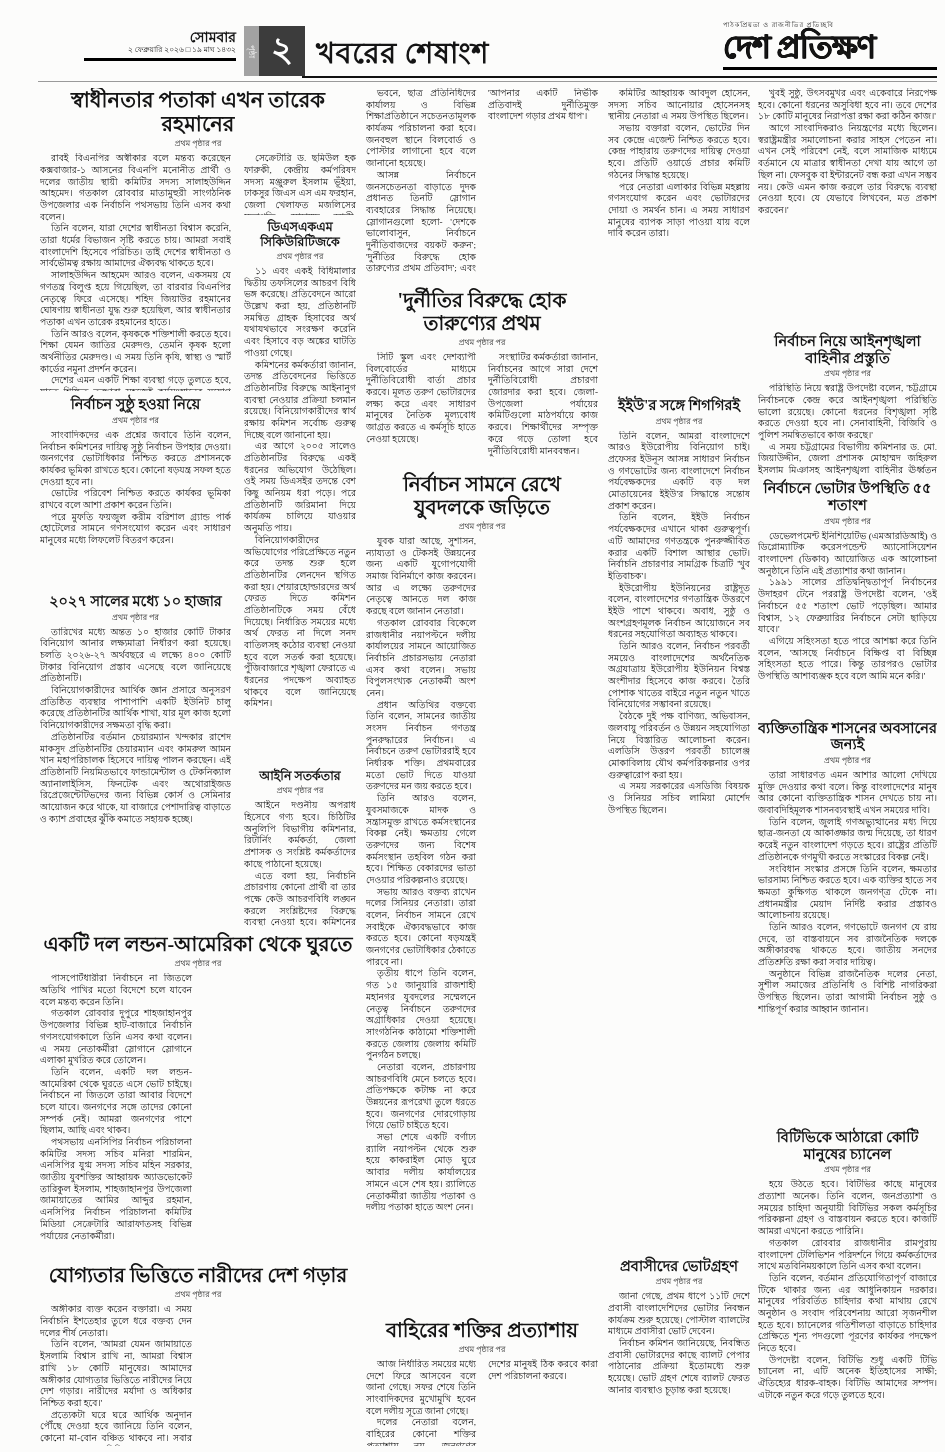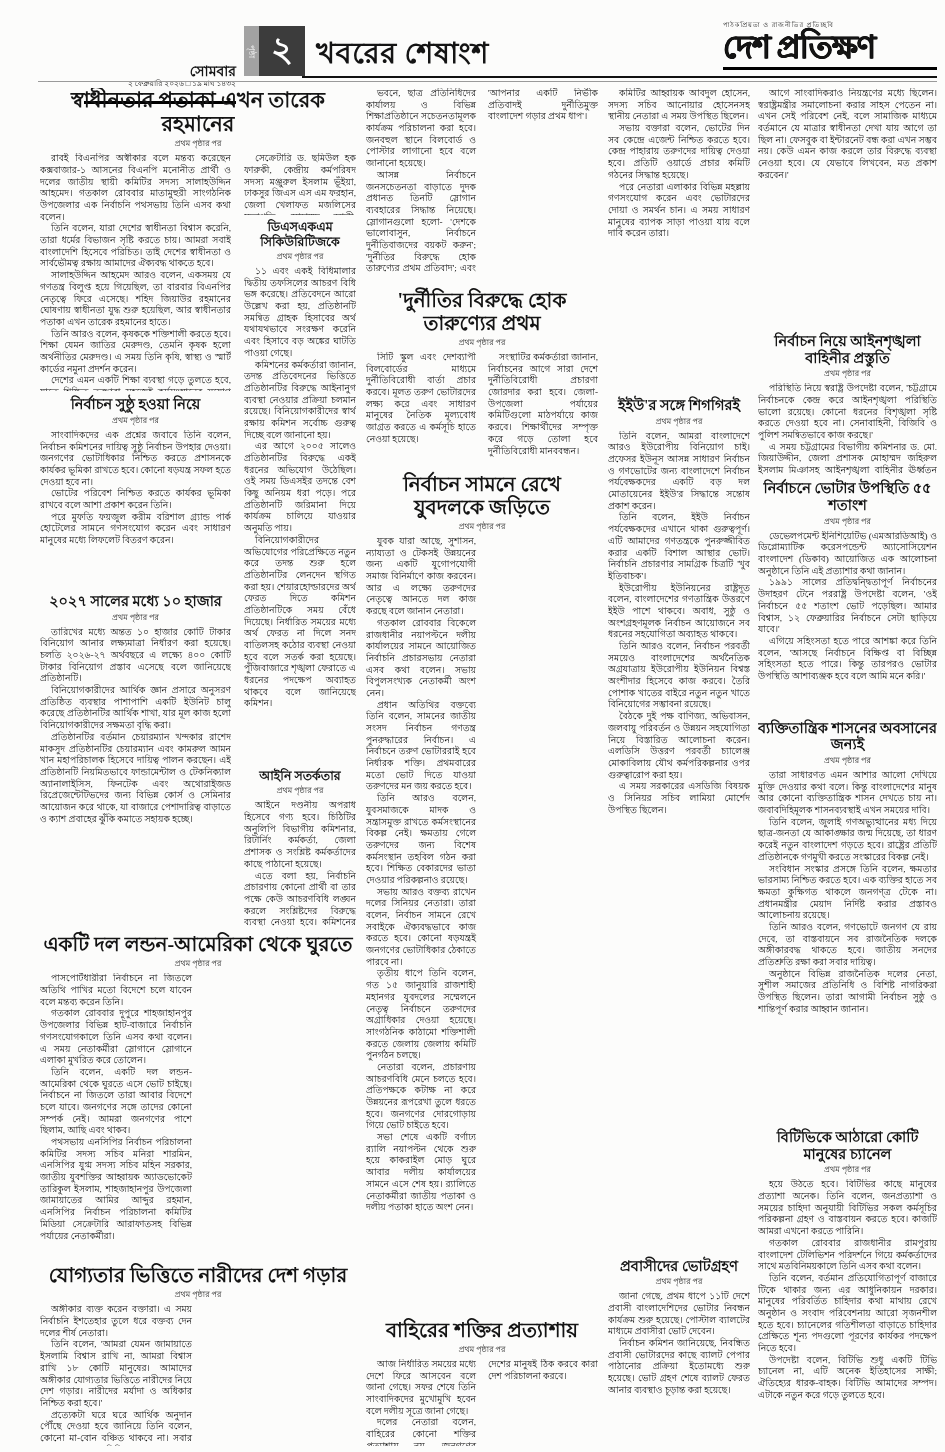--- a/index.html
+++ b/index.html
@@ -1,20 +1,20 @@
 <!DOCTYPE html>
 <html lang="bn"><head>
 <meta charset="utf-8">
 <style>
   html,body{margin:0;padding:0;background:#e8e8e8;}
   .page{position:relative;width:945px;height:1452px;margin:0 auto;background:#fcfcfb;color:#141414;
         font-family:"Liberation Serif","DejaVu Serif",serif;overflow:hidden;}
   
   .date-block{position:absolute;left:84px;top:30px;width:152px;text-align:right;
-              border-bottom:3px solid #000;padding-bottom:12px;margin-top:34px;}
+              border-bottom:3px solid #000;padding-bottom:3px;}
   .weekday{font-size:14px;font-weight:bold;line-height:1.1;}
   .dateline{font-size:7.5px;line-height:1.3;}
   .page-box{position:absolute;left:244px;top:26px;height:50px;display:flex;}
   .page-box-label{width:15px;background:#a2a2a2;color:#fff;writing-mode:vertical-rl;
                   font-size:8px;display:flex;align-items:center;justify-content:center;}
   .page-box-num{width:46px;background:#3c3c3c;color:#fff;font-size:34px;font-weight:bold;
                 display:flex;align-items:center;justify-content:center;}
   .section-title{position:absolute;left:316px;top:30px;font-size:29px;font-weight:bold;letter-spacing:0.5px;text-align:right;}
   .masthead{position:absolute;right:8px;top:20px;width:214px;text-align:left;
             border-bottom:3px solid #000;padding-bottom:2px;}
@@ -200,20 +200,21 @@
       <div class="continued">প্রথম পৃষ্ঠার পর</div>
       <div class="body c5-a1">
           <p>জানা গেছে, প্রথম ধাপে ১১টি দেশে প্রবাসী বাংলাদেশিদের ভোটার নিবন্ধন কার্যক্রম শুরু হয়েছে। পোস্টাল ব্যালটের মাধ্যমে প্রবাসীরা ভোট দেবেন।</p>
           <p>নির্বাচন কমিশন জানিয়েছে, নিবন্ধিত প্রবাসী ভোটারদের কাছে ব্যালট পেপার পাঠানোর প্রক্রিয়া ইতোমধ্যে শুরু হয়েছে। ভোট গ্রহণ শেষে ব্যালট ফেরত আনার ব্যবস্থাও চূড়ান্ত করা হয়েছে।</p>
         </div>
     </article>
   </section>
 
   <section class="region region-right">
     <div class="body r-intro">
+        <p>খুবই সুষ্ঠু, উৎসবমুখর এবং একেবারে নিরপেক্ষ হবে। কোনো ধরনের অসুবিধা হবে না। তবে দেশের ১৮ কোটি মানুষের নিরাপত্তা রক্ষা করা কঠিন কাজ।'</p>
         <p>আগে সাংবাদিকরাও নিয়ন্ত্রণের মধ্যে ছিলেন। স্বরাষ্ট্রমন্ত্রীর সমালোচনা করার সাহস পেতেন না। এখন সেই পরিবেশ নেই, বলে সামাজিক মাধ্যমে বর্তমানে যে মাত্রার স্বাধীনতা দেখা যায় আগে তা ছিল না। ফেসবুক বা ইন্টারনেট বন্ধ করা এখন সম্ভব নয়। কেউ এমন কাজ করলে তার বিরুদ্ধে ব্যবস্থা নেওয়া হবে। যে যেভাবে লিখবেন, মত প্রকাশ করবেন।'</p>
       </div>
     <article>
       <h2 class="headline h-md">নির্বাচন নিয়ে আইনশৃঙ্খলা বাহিনীর প্রস্তুতি</h2>
       <div class="continued">প্রথম পৃষ্ঠার পর</div>
       <div class="body r-a0">
           <p>পরিস্থিতি নিয়ে স্বরাষ্ট্র উপদেষ্টা বলেন, 'চট্টগ্রামে নির্বাচনকে কেন্দ্র করে আইনশৃঙ্খলা পরিস্থিতি ভালো রয়েছে। কোনো ধরনের বিশৃঙ্খলা সৃষ্টি করতে দেওয়া হবে না। সেনাবাহিনী, বিজিবি ও পুলিশ সমন্বিতভাবে কাজ করছে।'</p>
           <p>এ সময় চট্টগ্রামের বিভাগীয় কমিশনার ড. মো. জিয়াউদ্দীন, জেলা প্রশাসক মোহাম্মদ জহিরুল ইসলাম মিঞাসহ আইনশৃঙ্খলা বাহিনীর ঊর্ধ্বতন কর্মকর্তারা উপস্থিত ছিলেন।</p>
         </div>
     </article>

